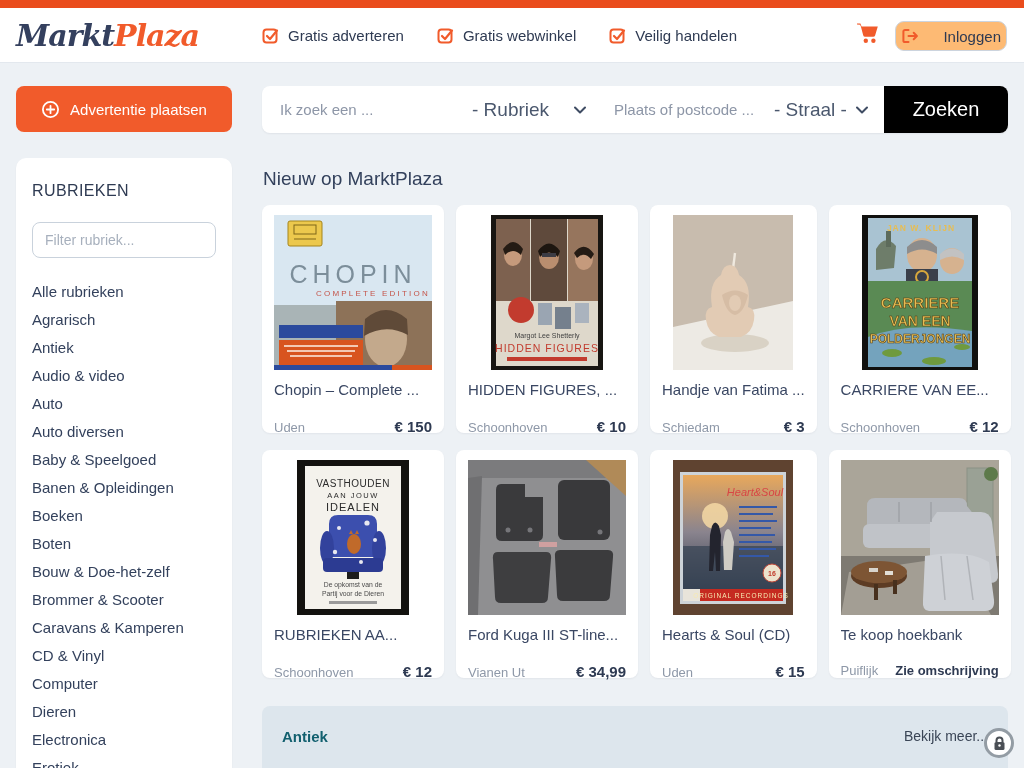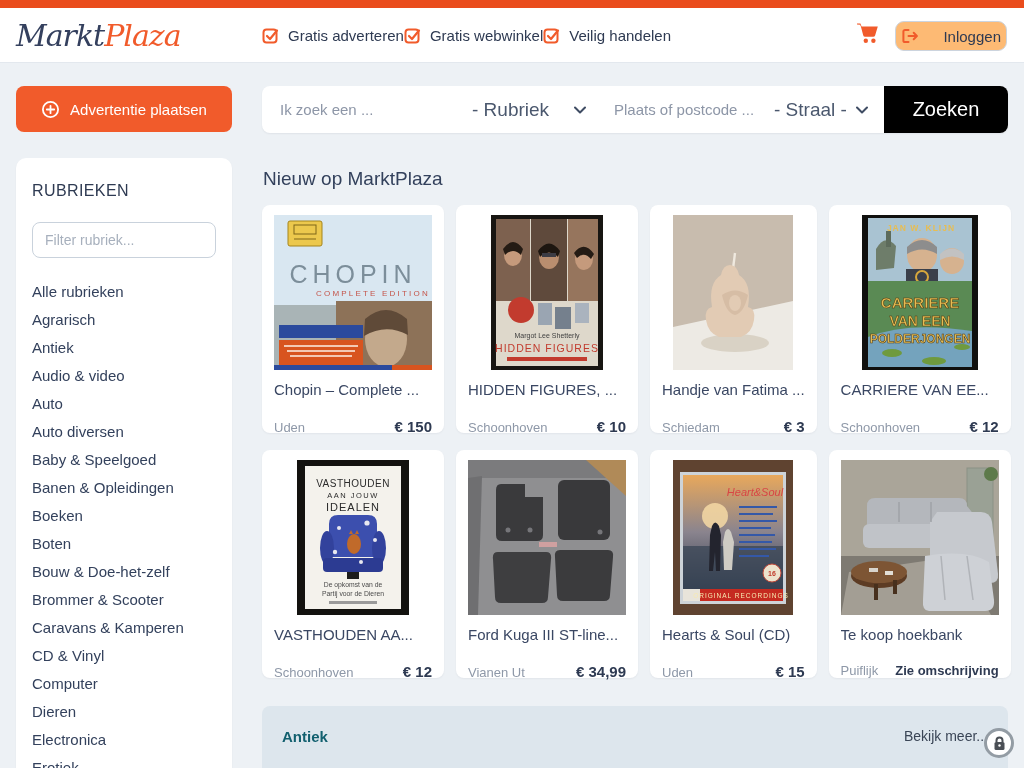--- a/index.html
+++ b/index.html
@@ -1,24 +1,24 @@
 <!DOCTYPE html>
 <html><head>
 <meta charset="utf-8">
 <title>MarktPlaza</title>
 <style>
   *{margin:0;padding:0;box-sizing:border-box}
   html,body{width:1024px;height:768px;overflow:hidden}
   body{font-family:"Liberation Sans",sans-serif;background:#edf1f5;position:relative;color:#33415c}
   .topbar{position:absolute;top:0;left:0;width:1024px;height:8px;background:#ea4c1c}
   .header{position:absolute;top:8px;left:0;width:1024px;height:55px;background:#fff;border-bottom:1px solid #e3e8ee}
-  .logo{position:absolute;left:16px;top:10px;font-family:"DejaVu Serif",serif;font-style:italic;font-weight:normal;font-size:30px;letter-spacing:-1px;cursor:pointer}
+  .logo{position:absolute;left:16px;top:10px;font-family:"DejaVu Serif",serif;font-style:italic;font-weight:bold;font-size:30px;letter-spacing:-1px;cursor:pointer}
   .logo .markt{color:#34405e}
   .logo .plaza{color:#f15b2b}
-  .nav{position:absolute;left:262px;top:0;height:100%;display:flex;align-items:center;}
+  .nav{position:absolute;left:262px;top:0;height:100%;display:flex;align-items:center;gap:33px}
   .nav-item{display:flex;align-items:center;gap:9px;font-size:15px;font-weight:500;color:#2e3a52;cursor:pointer;white-space:nowrap}
   .cart-btn{position:absolute;left:856px;top:14px;width:26px;height:26px;cursor:pointer}
   .login-btn{position:absolute;right:17px;top:13px;height:30px;display:flex;align-items:center;gap:24px;padding:0 5px;background:#fdba74;border:1px solid #ccd4de;border-radius:9px;font-size:15px;color:#2e3a52;cursor:pointer}
   
   .searchbar{position:absolute;left:262px;top:86px;width:746px;height:47px;background:#fff;border-radius:8px;display:flex;align-items:center;box-shadow:0 1px 2px rgba(16,24,40,.06)}
   .searchbar input{border:none;outline:none;height:100%;font-size:15px;color:#33415c;background:transparent}
   .searchbar input::placeholder{color:#8d96a7}
   .q-input{width:188px;padding-left:18px;border-radius:8px 0 0 8px}
   .p-input{width:150px;padding-left:4px}
   .sel{height:100%;display:flex;align-items:center;justify-content:space-between;cursor:pointer;font-size:19px;color:#4b586e}
@@ -286,21 +286,21 @@
           <circle cx="38" cy="92" r="2.2" fill="#e8e8f0"></circle>
           <circle cx="64" cy="102" r="2" fill="#e8e8f0"></circle>
         <path d="M52 74l2-4 2 4z" fill="#c06a2a"></path>
           <path d="M58 74l2-4 2 4z" fill="#c06a2a"></path>
         <ellipse cx="57" cy="84" rx="7" ry="10" fill="#c06a2a"></ellipse>
         <text x="56" y="127" text-anchor="middle" font-size="6.8" fill="#4a4a4a">De opkomst van de</text>
         <text x="56" y="136" text-anchor="middle" font-size="6.8" fill="#4a4a4a">Partij voor de Dieren</text>
         <rect x="32" y="141" width="48" height="3" fill="#9a9a9a"></rect>
       </svg>
     </div>
-    <h3 class="card-title">VASTHOUDEN AA...</h3>
+    <h3 class="card-title">RUBRIEKEN AA...</h3>
     <div class="card-meta">
       <span class="loc">Schoonhoven</span>
       <span class="price">€ 12</span>
     </div>
   </article>
 
   <article class="card">
     <div class="img-wrap">
       <svg width="158" height="155" viewBox="0 0 158 155">
         <rect width="158" height="155" fill="#8f8f91"></rect>

